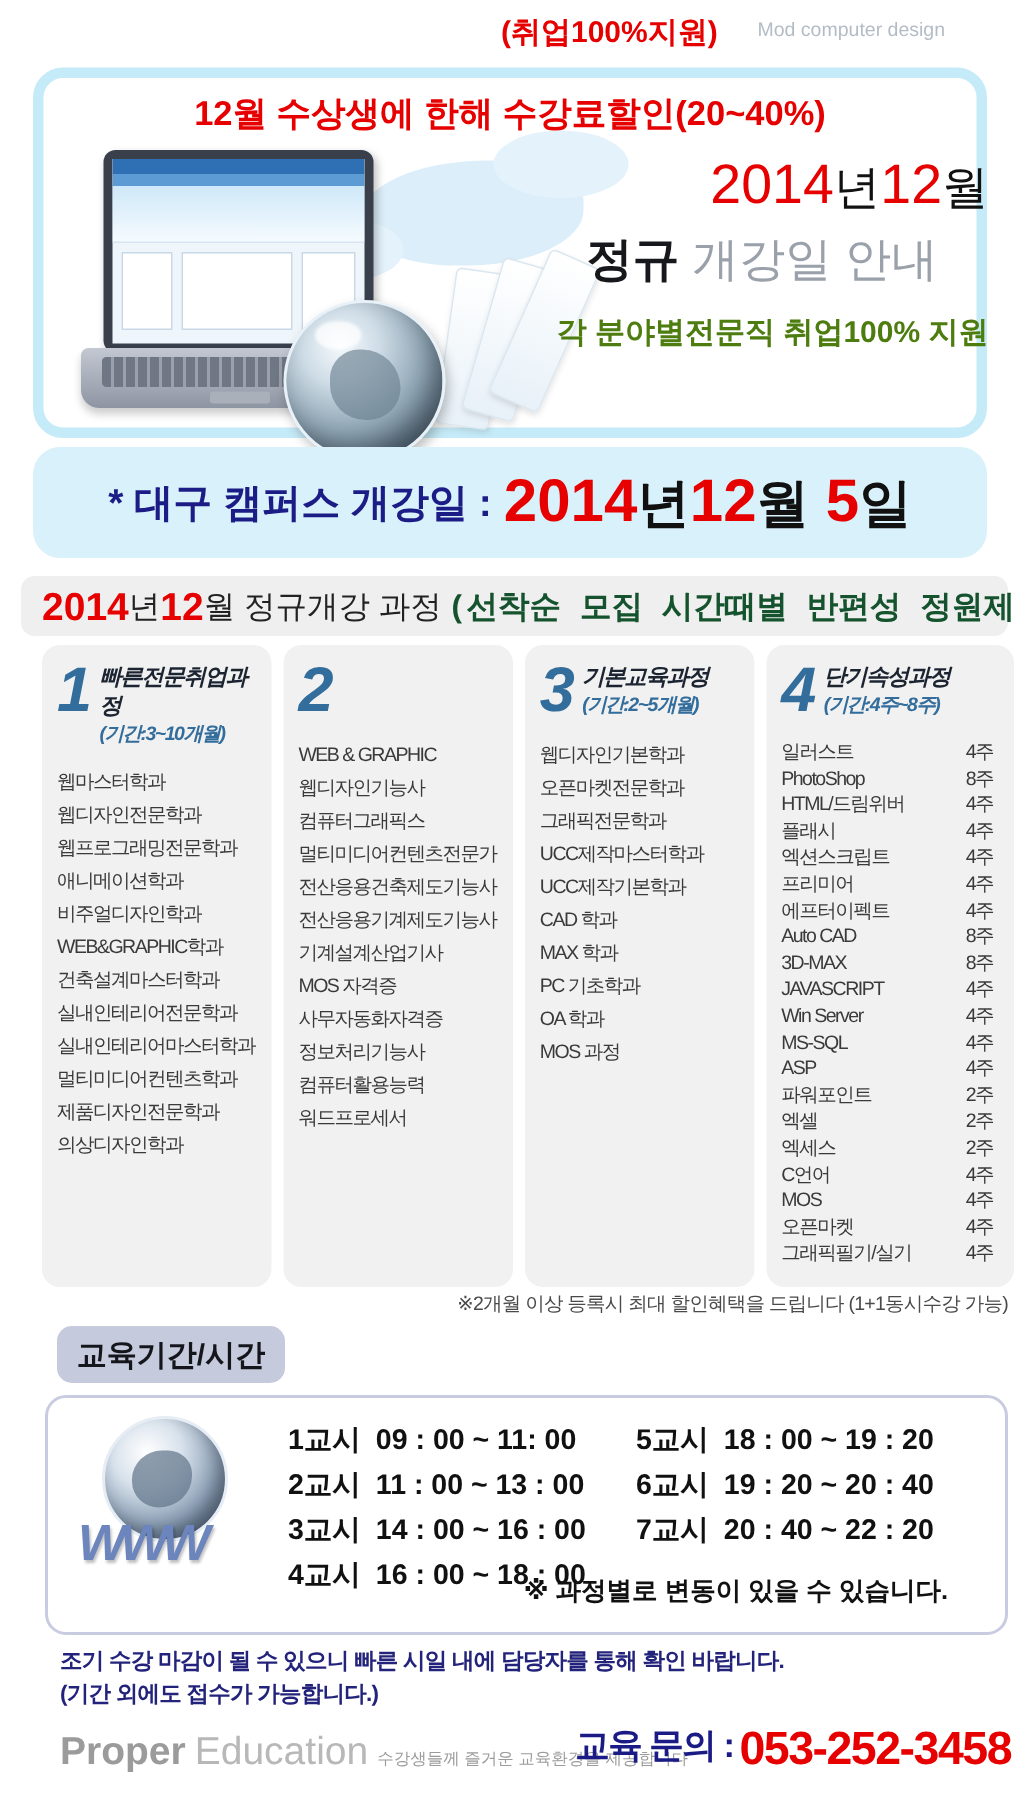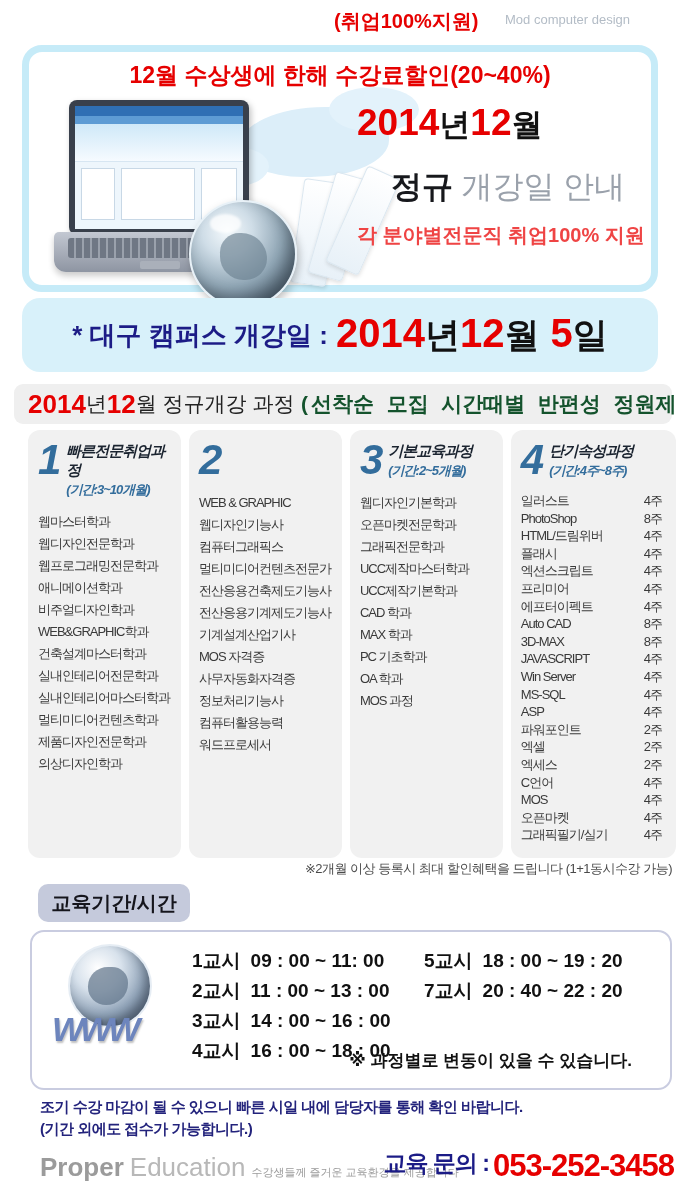--- a/index.html
+++ b/index.html
@@ -54,27 +54,27 @@
   .globe-big:after { content:""; position:absolute; left:28%; top:30%; width:45%; height:45%;
           background:#6c8191; border-radius:45% 60% 50% 55%; opacity:.65; }
 
   .fan { background:linear-gradient(#ffffff,#e8f1f8); border:1px solid #dbe7f0; width:36px; height:105px; border-radius:4px;
          box-shadow:1px 2px 4px rgba(0,0,0,.12); }
   .fan1 { left:268px; top:128px; transform:rotate(8deg); }
   .fan2 { left:292px; top:122px; transform:rotate(16deg); }
   .fan3 { left:316px; top:116px; transform:rotate(24deg); }
 
   .hero-right { left:328px; top:50px; width:302px; }
-  .date-line { font-size:37px; font-weight:bold; color:#111; text-align:left; }
+  .date-line { font-size:37px; font-weight:normal; color:#111; text-align:right; }
   .date-line .num { color:#e60000; }
   .date-line .suf { font-size:31px; }
   .academy-name { margin-top:16px; font-size:26px; color:#8a9098; letter-spacing:1px; text-align:center; }
-  .open-title { margin-top:20px; font-size:31px; text-align:center; color:#9aa1ab; }
+  .open-title { margin-top:6px; font-size:31px; text-align:center; color:#9aa1ab; }
   .open-title .strong { color:#17181c; font-weight:bold; }
-  .employ-line { margin-top:14px; font-size:20px; font-weight:bold; color:#ef4444; text-align:left; }
+  .employ-line { margin-top:14px; font-size:20px; font-weight:bold; color:#4d7c0f; text-align:right; }
 
   
   .campus { left:22px; top:298px; width:636px; height:74px; background:#d8f1fa; border-radius:18px;
             display:flex; align-items:center; justify-content:center; }
   .campus .label { font-size:26px; font-weight:bold; color:#1c1c86; margin-right:8px; }
   .campus .big { font-size:40px; font-weight:bold; color:#111; }
   .campus .big .num { color:#e60000; }
   .campus .big .suf { font-size:35px; }
 
   
@@ -360,20 +360,21 @@
   <div class="www">WWW</div>
 
   <ul class="periods periods-left">
     <li><span class="plabel">1교시</span><span>09 : 00 ~ 11: 00</span></li>
     <li><span class="plabel">2교시</span><span>11 : 00 ~ 13 : 00</span></li>
     <li><span class="plabel">3교시</span><span>14 : 00 ~ 16 : 00</span></li>
     <li><span class="plabel">4교시</span><span>16 : 00 ~ 18 : 00</span></li>
   </ul>
   <ul class="periods periods-right">
     <li><span class="plabel">5교시</span><span>18 : 00 ~ 19 : 20</span></li>
+    <li><span class="plabel">6교시</span><span>19 : 20 ~ 20 : 40</span></li>
     <li><span class="plabel">7교시</span><span>20 : 40 ~ 22 : 20</span></li>
   </ul>
 
   <div class="sched-note">※ 과정별로 변동이 있을 수 있습니다.</div>
 </div>
 
 <div class="abs notice1">조기 수강 마감이 될 수 있으니 빠른 시일 내에 담당자를 통해 확인 바랍니다.</div>
 <div class="abs notice2">(기간 외에도 접수가 가능합니다.)</div>
 
 <div class="abs logo">

